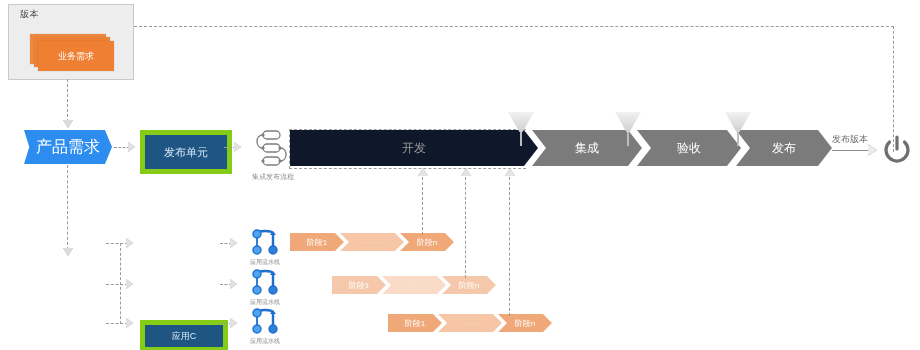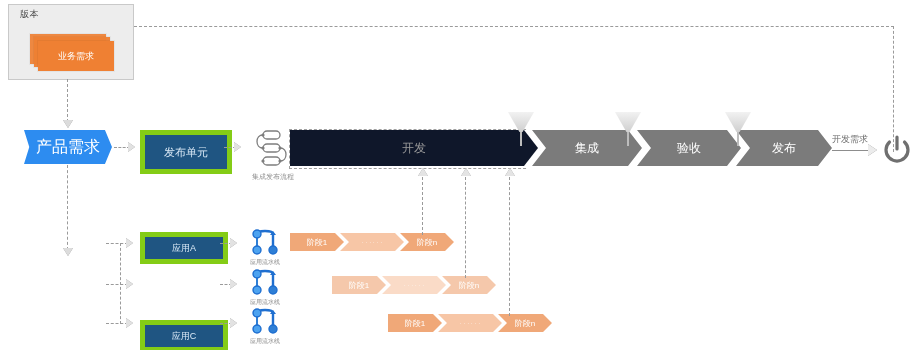--- a/index.html
+++ b/index.html
@@ -166,41 +166,40 @@
     <div class="funnel"></div>
     <div class="funnel-stem"></div>
   </div>
   <div class="abs funnel-wrap" style="left:725px;top:112px;">
     <div class="funnel"></div>
     <div class="funnel-stem"></div>
   </div>
 
   <div class="abs solid-h" style="left:832px;top:150px;width:42px;"></div>
   <div class="abs arrow-solid" style="left:868px;top:144px;"></div>
-  <div class="abs release-ver-label" style="left:832px;top:133px;">开发需求</div>
+  <div class="abs release-ver-label" style="left:832px;top:133px;">发布版本</div>
   <div class="abs" style="left:880px;top:133px;width:34px;height:34px;">
     <svg width="34" height="34" viewBox="0 0 34 34">
       <path d="M9.5 9 A11 11 0 1 0 24.5 9" fill="none" stroke="#6f6f6f" stroke-width="3.2" stroke-linecap="round"></path>
       <line x1="17" y1="4" x2="17" y2="16" stroke="#6f6f6f" stroke-width="3.2" stroke-linecap="round"></line>
     </svg>
   </div>
 
   <div class="abs dash-v" style="left:67px;top:165px;height:85px;"></div>
   <div class="abs tri-d" style="left:63px;top:248px;"></div>
 
 
   <div class="abs dash-v" style="left:120px;top:243px;height:81px;"></div>
   <div class="abs dash-h" style="left:106px;top:243px;width:22px;"></div>
   <div class="abs dash-h" style="left:106px;top:284px;width:22px;"></div>
   <div class="abs dash-h" style="left:106px;top:323px;width:22px;"></div>
   <div class="abs tri-r" style="left:126px;top:238px;"></div>
   <div class="abs tri-r" style="left:126px;top:279px;"></div>
   <div class="abs tri-r" style="left:126px;top:318px;"></div>
 
-  <div class="abs rect-node app-a ctr">应用A</div>
   <div class="abs rect-node app-c ctr">应用C</div>
 
   <div class="abs dash-h" style="left:220px;top:243px;width:12px;"></div>
   <div class="abs tri-r" style="left:230px;top:238px;"></div>
   <div class="abs dash-h" style="left:220px;top:284px;width:12px;"></div>
   <div class="abs tri-r" style="left:230px;top:279px;"></div>
   <div class="abs dash-h" style="left:220px;top:323px;width:12px;"></div>
   <div class="abs tri-r" style="left:230px;top:318px;"></div>
 
   <div class="abs" style="left:248px;top:228px;width:34px;height:30px;">

